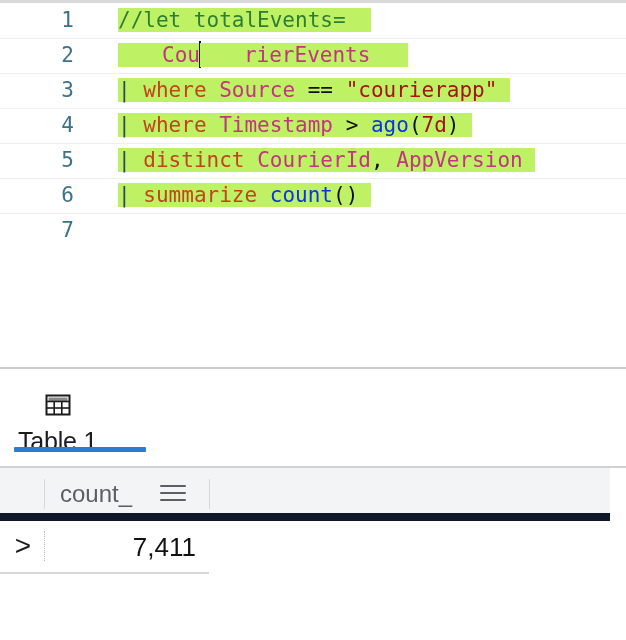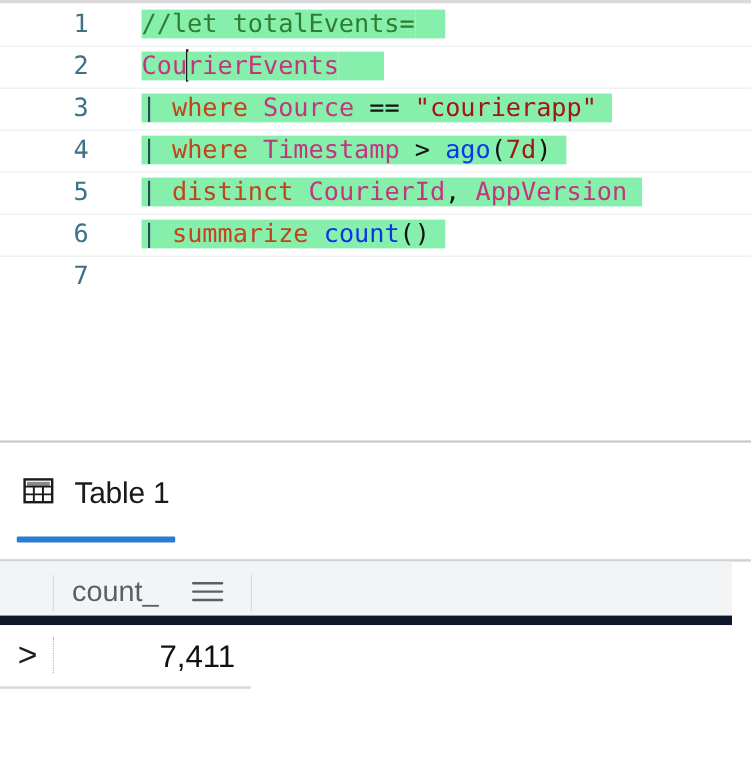--- a/index.html
+++ b/index.html
@@ -64,25 +64,25 @@
     position: absolute;
     left: 118px; top: 0;
     height: 35px;
     line-height: 35px;
     font-family: "DejaVu Sans Mono", monospace;
     font-size: 21px;
     white-space: pre;
     color: #111111;
   }
   .code-text .sel {
-    background: #86efac;
+    background: #bef264;
   }
   
   .tok-comment  { color: #2e7d32; }
-  .tok-table    { color: #c2357f; }
+  .tok-table    { color: #c2357f; padding-left: 44px; }
   .tok-col      { color: #c2357f; }
   .tok-keyword  { color: #c0441c; }
   .tok-string   { color: #a31515; }
   .tok-func     { color: #0b34e8; }
   .tok-pipe     { color: #2f4858; }
   .tok-punct    { color: #111111; }
   .tok-op       { color: #111111; }
   .tok-num      { color: #a31515; text-align: center; }
 
   .caret {
@@ -117,22 +117,23 @@
     left: 0; top: 0;
     width: 626px;
     height: 85px;
   }
   .tab {
     position: absolute;
     top: 22px;
     height: 40px;
     display: flex;
     align-items: center;
-    gap: 16px;
+    gap: 4px;
     cursor: pointer;
+    flex-direction: column;
   }
   .tab-1 { left: 18px; }
   .tab-2 { left: 202px; }
   .tab-label {
     font-family: "Liberation Sans", sans-serif;
     font-size: 25px;
     color: #1b1b1b;
     letter-spacing: -0.2px;
   }
   .tab-icon { display: block; }

